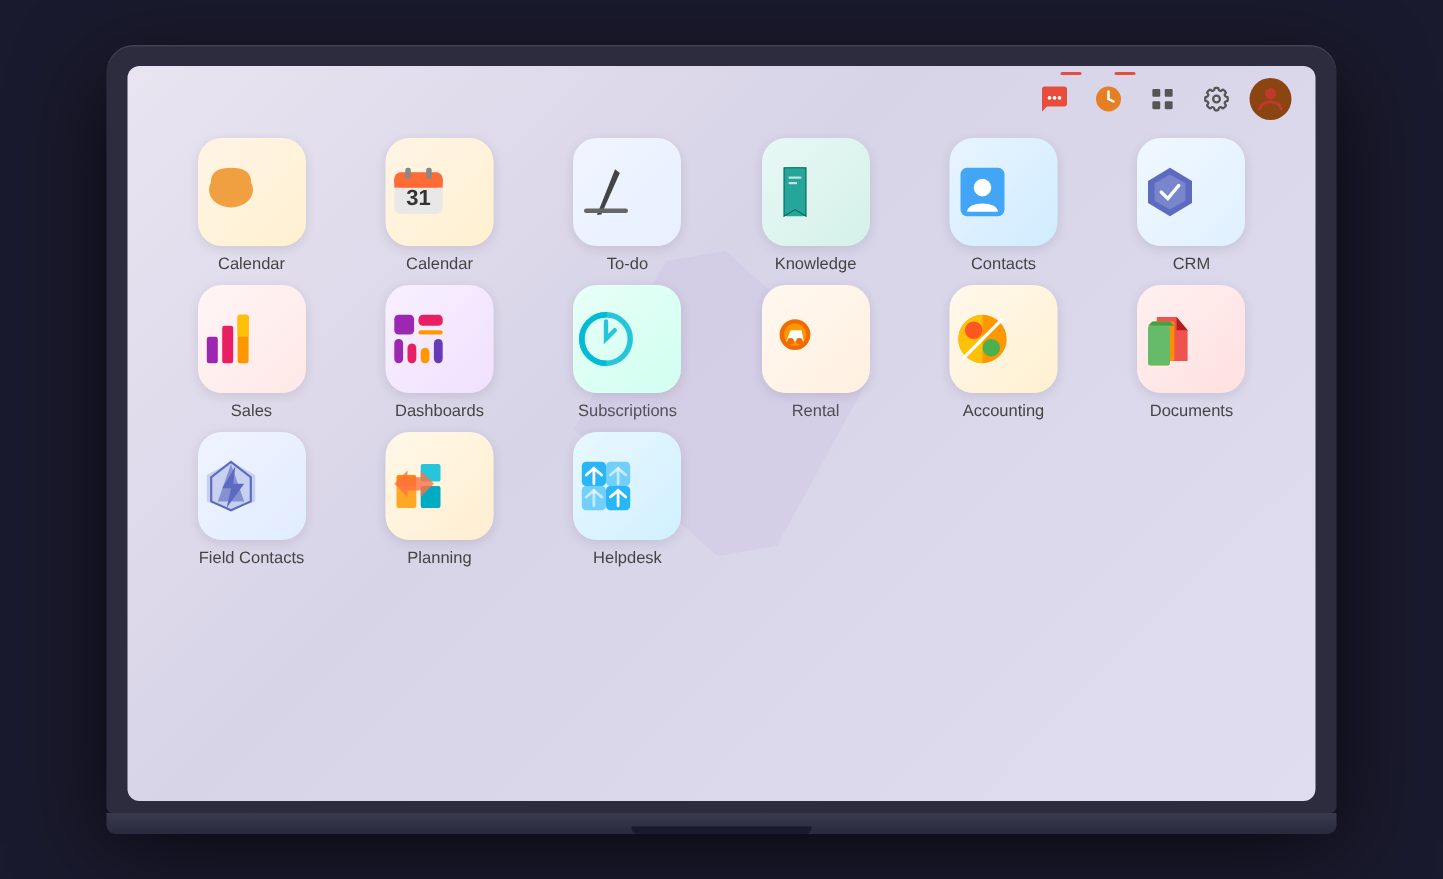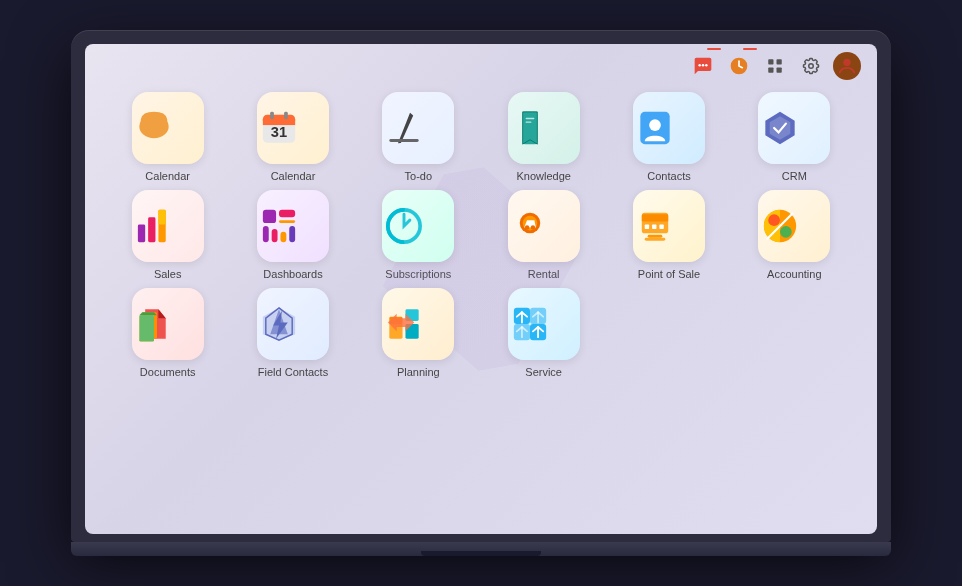--- a/index.html
+++ b/index.html
@@ -324,34 +324,20 @@
       <circle cx="30" cy="26" r="14" fill="#ef6c00"></circle>
       <circle cx="30" cy="26" r="10" fill="#ff9800"></circle>
       <path d="M26 22 L36 22 L38 32 L22 32 Z" fill="white"></path>
       <circle cx="26" cy="32" r="3" fill="#ef6c00"></circle>
       <circle cx="34" cy="32" r="3" fill="#ef6c00"></circle>
     </svg>
             </div>
             <span class="app-label">Rental</span>
           </div>
           <div class="app-item">
-            <div class="app-icon icon-pointofsale">
-              <svg width="44" height="44" viewBox="0 0 60 60">
-      <rect x="12" y="12" width="36" height="28" rx="4" fill="#ffa726"></rect>
-      <rect x="12" y="14" width="36" height="10" rx="2" fill="#fb8c00"></rect>
-      <rect x="16" y="28" width="6" height="6" rx="1" fill="white"></rect>
-      <rect x="26" y="28" width="6" height="6" rx="1" fill="white"></rect>
-      <rect x="36" y="28" width="6" height="6" rx="1" fill="white"></rect>
-      <rect x="20" y="42" width="20" height="4" rx="2" fill="#ff9800"></rect>
-      <rect x="16" y="46" width="28" height="4" rx="2" fill="#ffa726"></rect>
-    </svg>
-            </div>
-            <span class="app-label">Point of Sale</span>
-          </div>
-          <div class="app-item">
             <div class="app-icon icon-accounting">
               <svg width="44" height="44" viewBox="0 0 60 60">
       <circle cx="30" cy="30" r="22" fill="#ff9800"></circle>
       <circle cx="30" cy="30" r="22" fill="#ffc107" clip-path="inset(0 50% 0 0)"></circle>
       <circle cx="22" cy="22" r="8" fill="#ff5722"></circle>
       <circle cx="38" cy="38" r="8" fill="#4caf50"></circle>
       <line x1="12" y1="48" x2="48" y2="12" stroke="white" stroke-width="3"></line>
     </svg>
             </div>
             <span class="app-label">Accounting</span>
@@ -404,20 +390,20 @@
       <path d="M12 20 L19 14 L26 20" fill="none" stroke="white" stroke-width="2.5" stroke-linecap="round"></path>
       <line x1="19" y1="14" x2="19" y2="28" stroke="white" stroke-width="2.5" stroke-linecap="round"></line>
       <path d="M34 20 L41 14 L48 20" fill="none" stroke="white" stroke-width="2.5" stroke-linecap="round" opacity="0.6"></path>
       <line x1="41" y1="14" x2="41" y2="28" stroke="white" stroke-width="2.5" stroke-linecap="round" opacity="0.6"></line>
       <path d="M12 40 L19 34 L26 40" fill="none" stroke="white" stroke-width="2.5" stroke-linecap="round" opacity="0.6"></path>
       <line x1="19" y1="34" x2="19" y2="48" stroke="white" stroke-width="2.5" stroke-linecap="round" opacity="0.6"></line>
       <path d="M34 40 L41 34 L48 40" fill="none" stroke="white" stroke-width="2.5" stroke-linecap="round"></path>
       <line x1="41" y1="34" x2="41" y2="48" stroke="white" stroke-width="2.5" stroke-linecap="round"></line>
     </svg>
             </div>
-            <span class="app-label">Service</span>
+            <span class="app-label">Helpdesk</span>
           </div>
         </div>
 
     </div>
   </div>
   <div class="laptop-base"></div>
 </div>
 
 </body></html>

